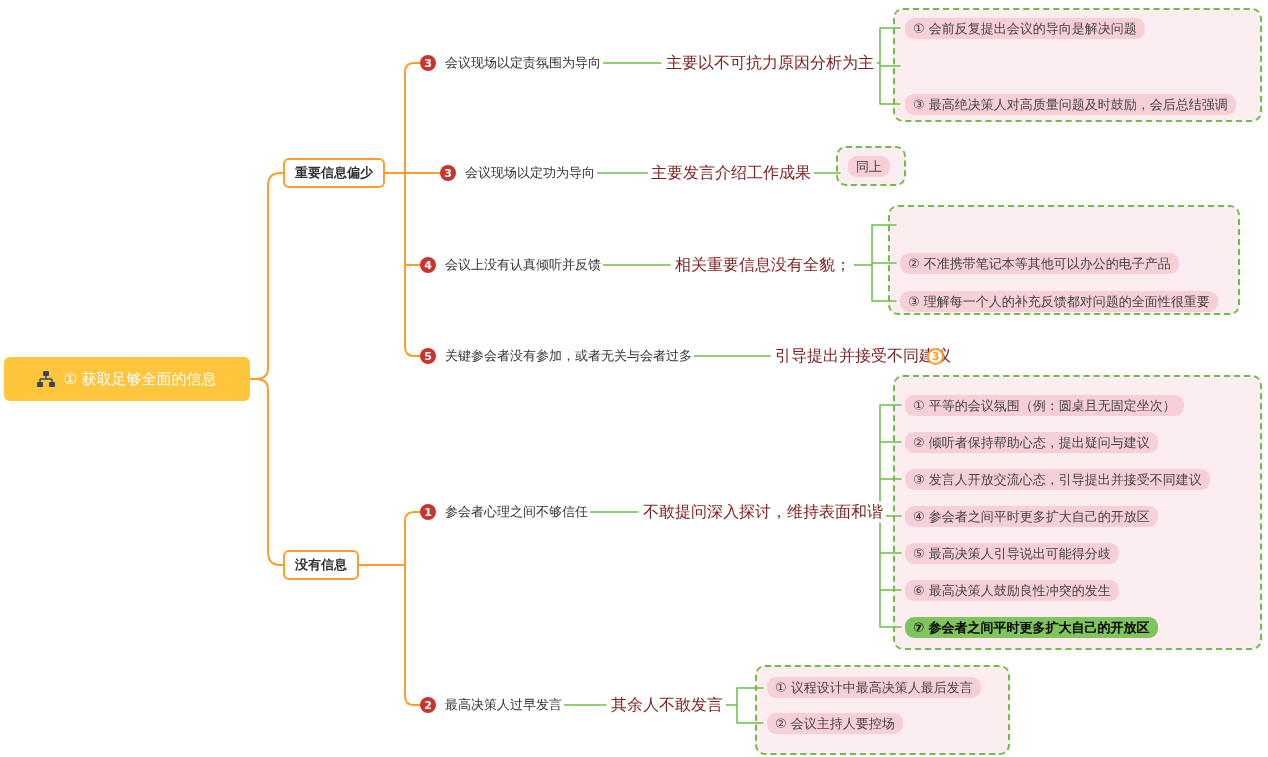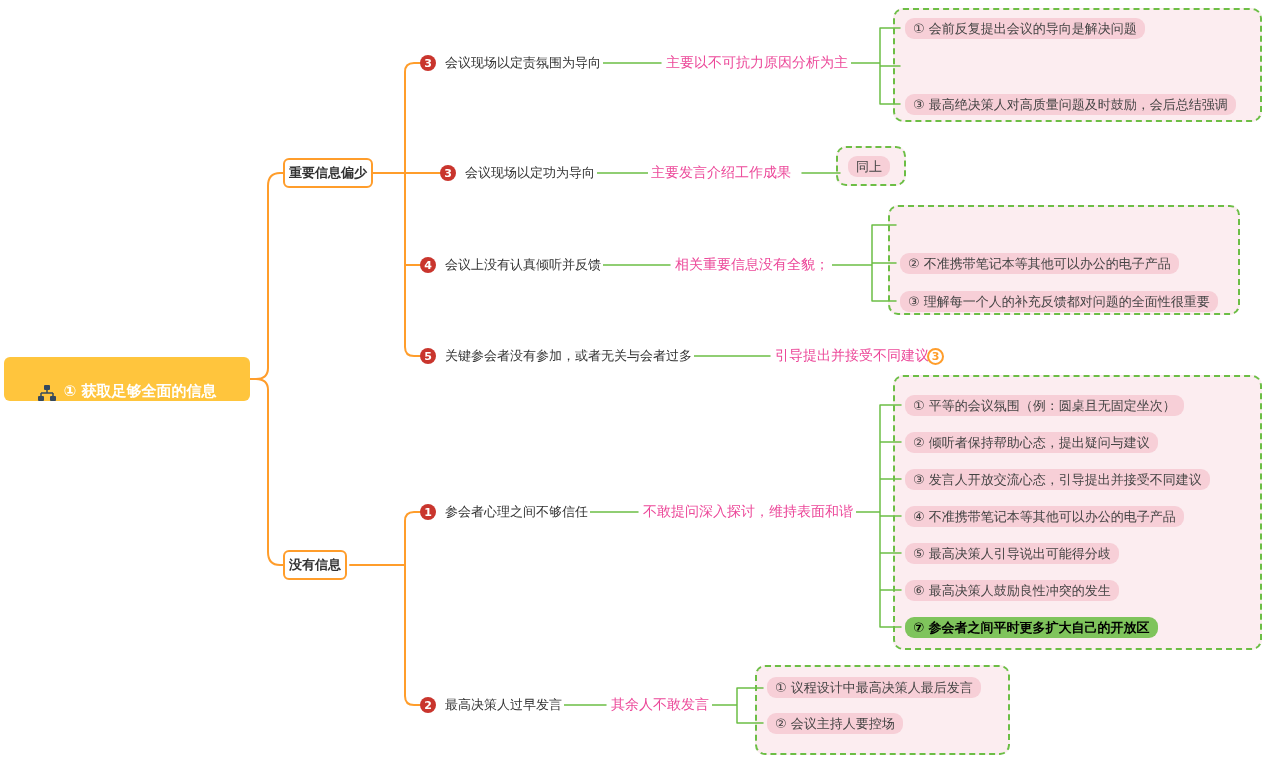--- a/index.html
+++ b/index.html
@@ -1,29 +1,29 @@
 <!DOCTYPE html>
 <html><head>
 <meta charset="utf-8">
 <style>
   *{margin:0;padding:0;box-sizing:border-box}
   html,body{background:#fff}
   .canvas{position:relative;width:1268px;height:757px;background:#fff;overflow:hidden;
           font-family:"DejaVu Sans","Liberation Sans",sans-serif}
   .wires{position:absolute;left:0;top:0;z-index:1;pointer-events:none}
   .boundary{position:absolute;z-index:0;border:2px dashed #6CBE45;border-radius:10px;background:#FCEDF0}
-  .node-root{position:absolute;z-index:2;display:flex;align-items:flex-end;justify-content:center;gap:8px;
-             background:#FFC53D;border-radius:6px;color:#fff;font-size:15px;font-weight:bold;white-space:nowrap}
+  .node-root{position:absolute;z-index:2;display:flex;align-items:center;justify-content:center;gap:8px;
+             background:#FFC53D;border-radius:6px;color:#fff;font-size:15px;font-weight:normal;white-space:nowrap}
   .branch{position:absolute;z-index:2;transform:translateY(-50%);background:#fff;border:2px solid #FF9D2B;
-          border-radius:6px;padding:4px 4px;font-size:13px;font-weight:bold;color:#333;white-space:nowrap}
+          border-radius:6px;padding:4px 10px;font-size:13px;font-weight:bold;color:#333;white-space:nowrap}
   .row{position:absolute;z-index:2;transform:translateY(-50%);display:flex;align-items:center;gap:7px;white-space:nowrap}
   .badge{width:16px;height:16px;border-radius:50%;background:#C9352D;color:#fff;font-size:11px;font-weight:bold;
          display:flex;align-items:center;justify-content:center;flex:0 0 16px}
   .row .label{font-size:13px;color:#333;background:#fff;padding:0 2px}
-  .detail{position:absolute;z-index:2;transform:translateY(-50%);font-size:14px;color:#ec4899;background:#fff;
+  .detail{position:absolute;z-index:2;transform:translateY(-50%);font-size:16px;color:#7f1d1d;background:#fff;
           padding:0 3px;white-space:nowrap}
   .item{position:absolute;z-index:2;font-size:13px;color:#444;background:#F7CFD7;padding:3px 8px;border-radius:9px;
         white-space:nowrap;line-height:15px}
   .item.green{background:#7FC45C;color:#000000;font-weight:bold}
   .marker{position:absolute;z-index:2;width:17px;height:17px;border:2px solid #FF9D2B;border-radius:50%;
           color:#FF9D2B;background:#fff;font-size:11px;font-weight:bold;display:flex;align-items:center;justify-content:center}
 </style>
 </head>
 <body>
 
@@ -127,21 +127,21 @@
   <div class="item" style="left:905px;top:94px">③ 最高绝决策人对高质量问题及时鼓励，会后总结强调</div>
 
   <div class="item" style="left:848px;top:156px">同上</div>
 
   <div class="item" style="left:900px;top:253px">② 不准携带笔记本等其他可以办公的电子产品</div>
   <div class="item" style="left:900px;top:291px">③ 理解每一个人的补充反馈都对问题的全面性很重要</div>
 
   <div class="item" style="left:905px;top:395px">① 平等的会议氛围（例：圆桌且无固定坐次）</div>
   <div class="item" style="left:905px;top:432px">② 倾听者保持帮助心态，提出疑问与建议</div>
   <div class="item" style="left:905px;top:469px">③ 发言人开放交流心态，引导提出并接受不同建议</div>
-  <div class="item" style="left:905px;top:506px">④ 不准携带笔记本等其他可以办公的电子产品</div>
+  <div class="item" style="left:905px;top:506px">④ 参会者之间平时更多扩大自己的开放区</div>
   <div class="item" style="left:905px;top:543px">⑤ 最高决策人引导说出可能得分歧</div>
   <div class="item" style="left:905px;top:580px">⑥ 最高决策人鼓励良性冲突的发生</div>
   <div class="item green" style="left:905px;top:617px">⑦ 参会者之间平时更多扩大自己的开放区</div>
 
   <div class="item" style="left:767px;top:677px">① 议程设计中最高决策人最后发言</div>
   <div class="item" style="left:767px;top:713px">② 会议主持人要控场</div>
 
 </div>
 
 </body></html>

